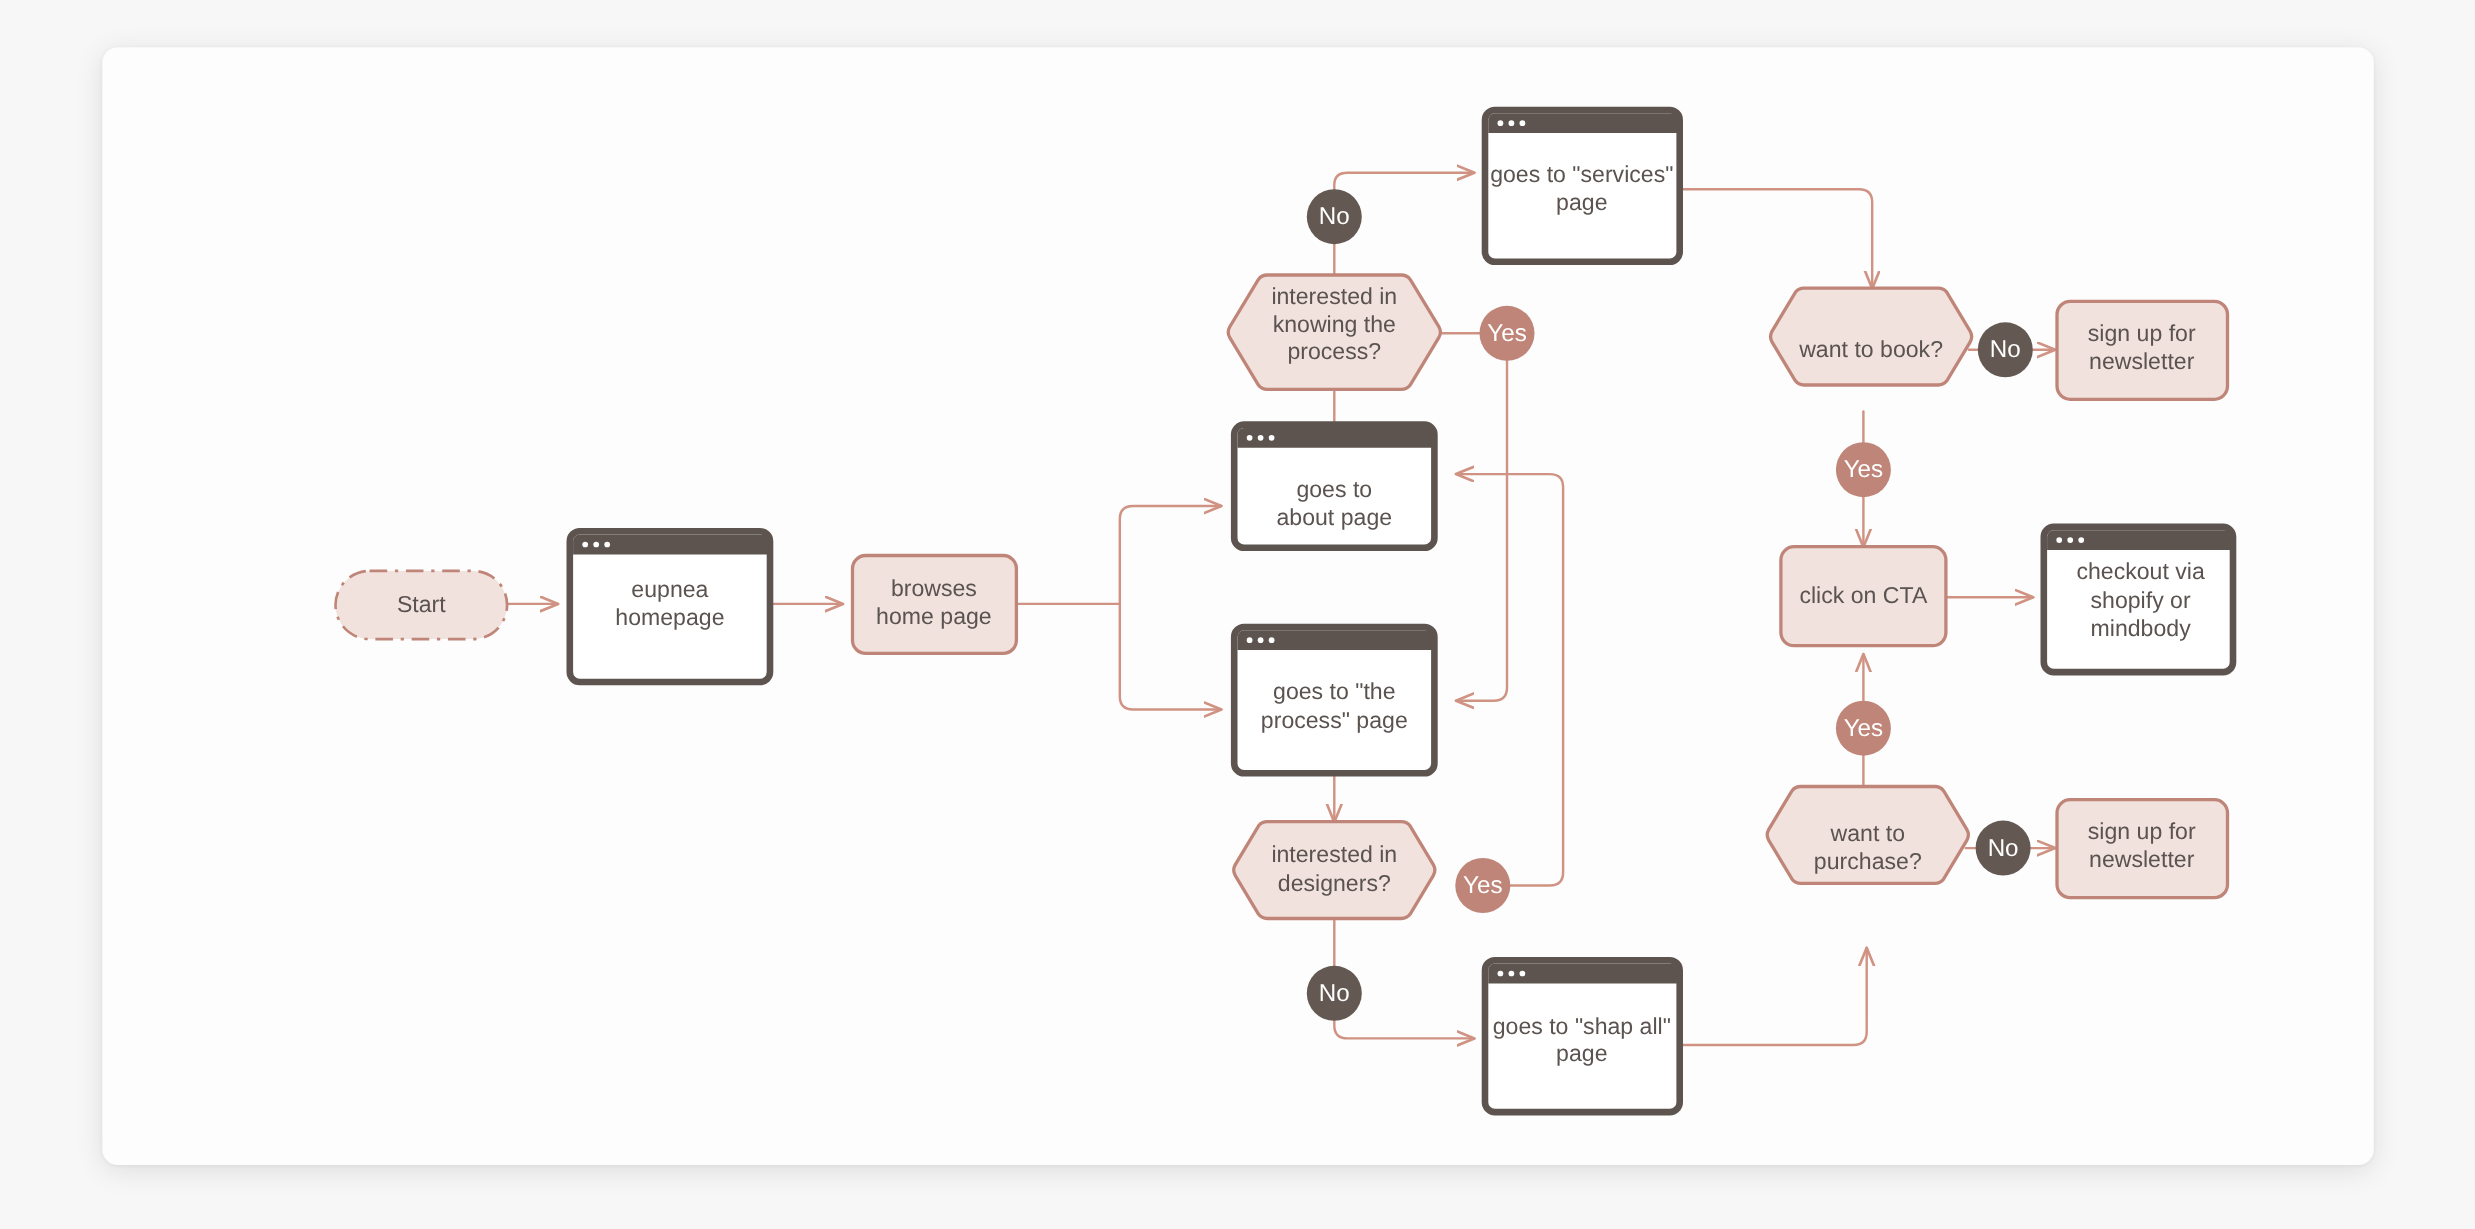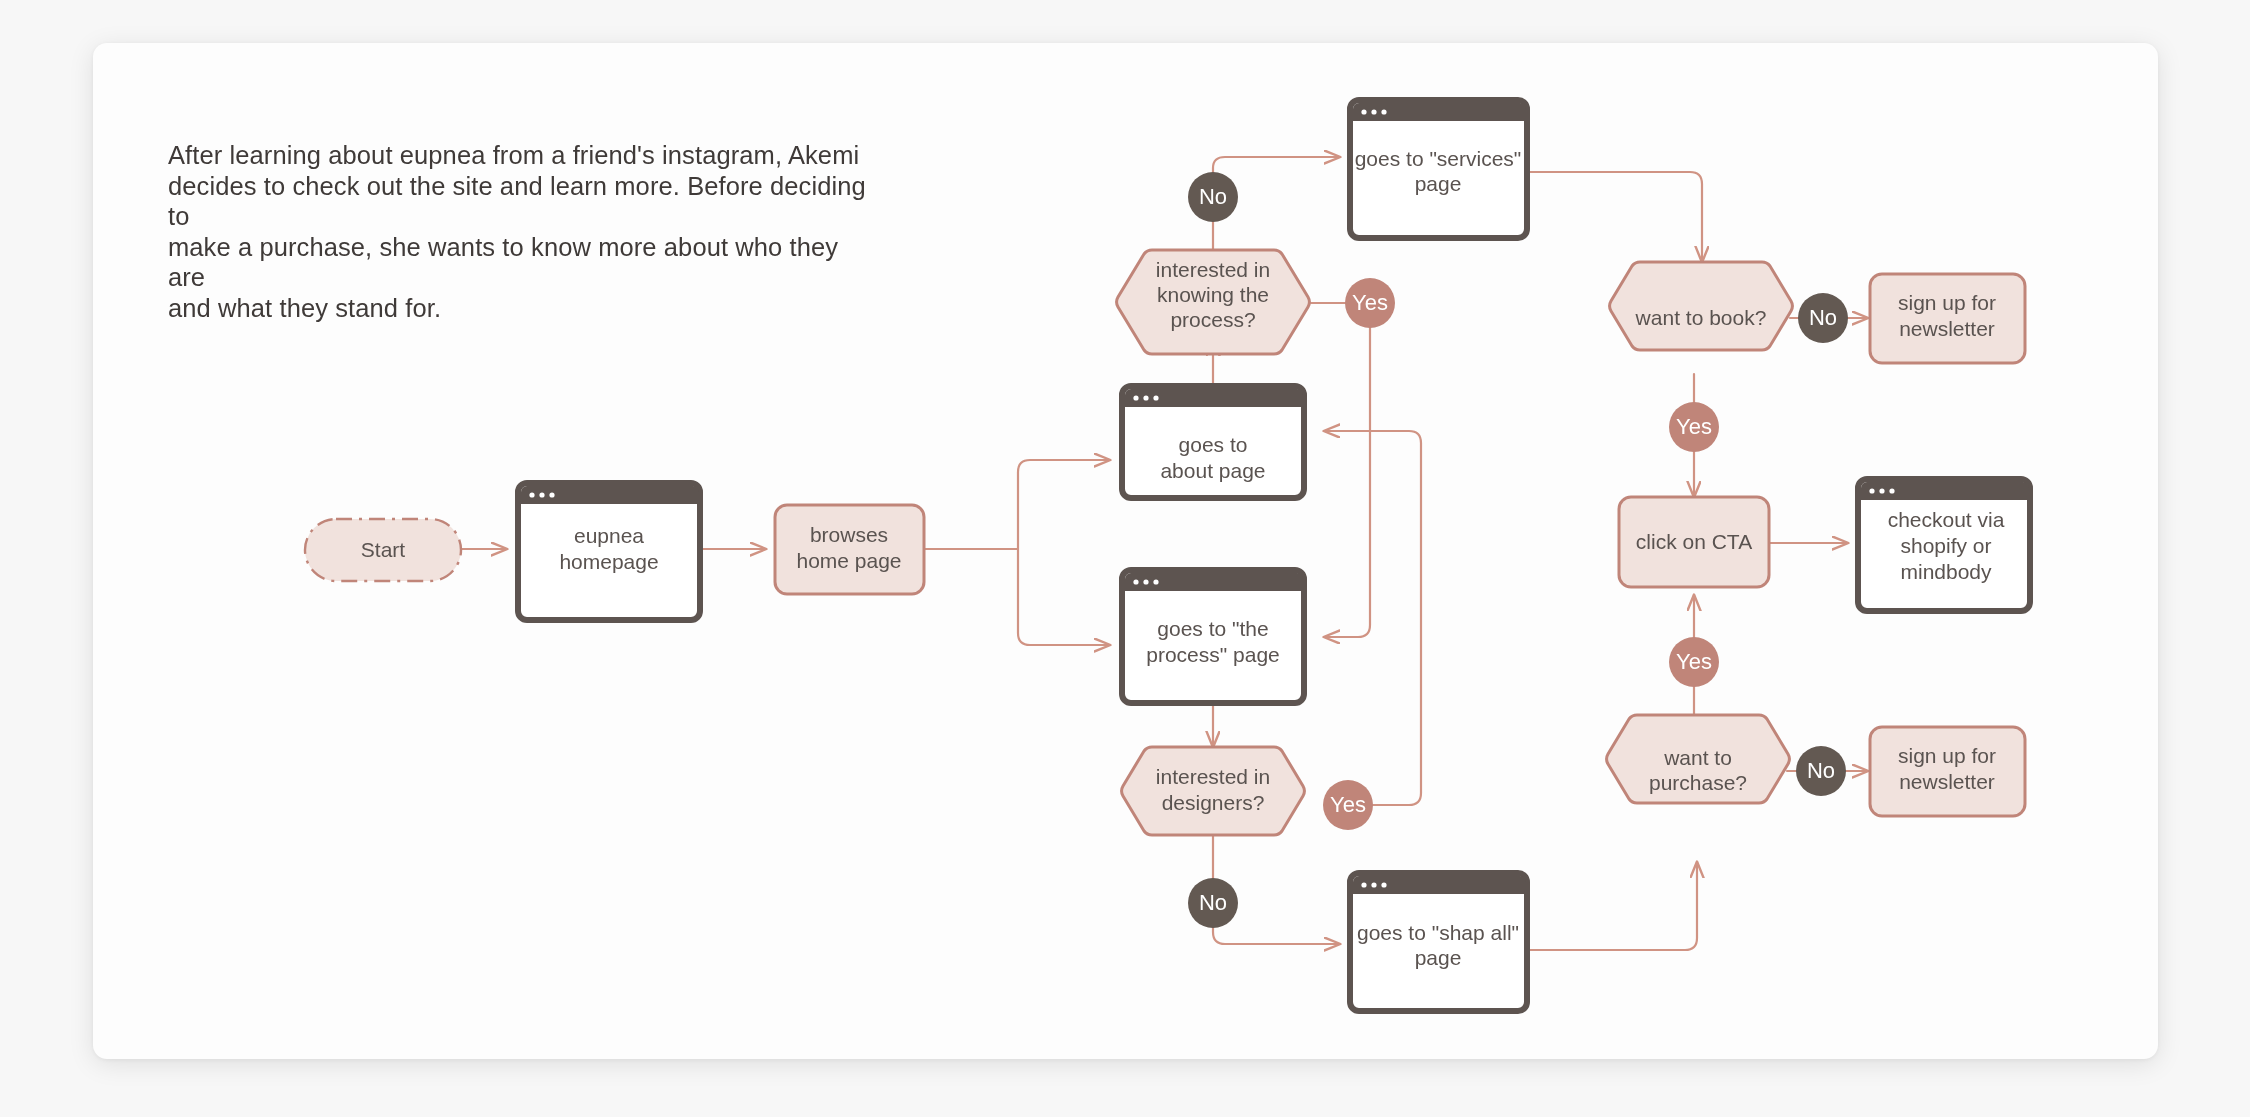--- a/index.html
+++ b/index.html
@@ -48,24 +48,20 @@
     dominant-baseline: middle;
   }
 </style>
 </head>
 <body>
 
 <div id="stage">
 
   <div id="canvas-card"></div>
 
-  <div id="intro-text">After learning about eupnea from a friend's instagram, Akemi
-decides to check out the site and learn more. Before deciding to
-make a purchase, she wants to know more about who they are
-and what they stand for.</div>
 
   <svg id="flow-svg" viewBox="0 0 2250 1117">
     <defs>
       <marker id="ah" markerWidth="9" markerHeight="9" refX="7.2" refY="3.4" orient="auto" markerUnits="strokeWidth">
         <path d="M0,0.4 L7.4,3.4 L0,6.4" fill="none" stroke="#d09383" stroke-width="1.1" stroke-linecap="round" stroke-linejoin="round"></path>
       </marker>
     </defs>
 
     <g fill="none" stroke="#d09383" stroke-width="2.2" stroke-linecap="round" stroke-linejoin="round">
 

